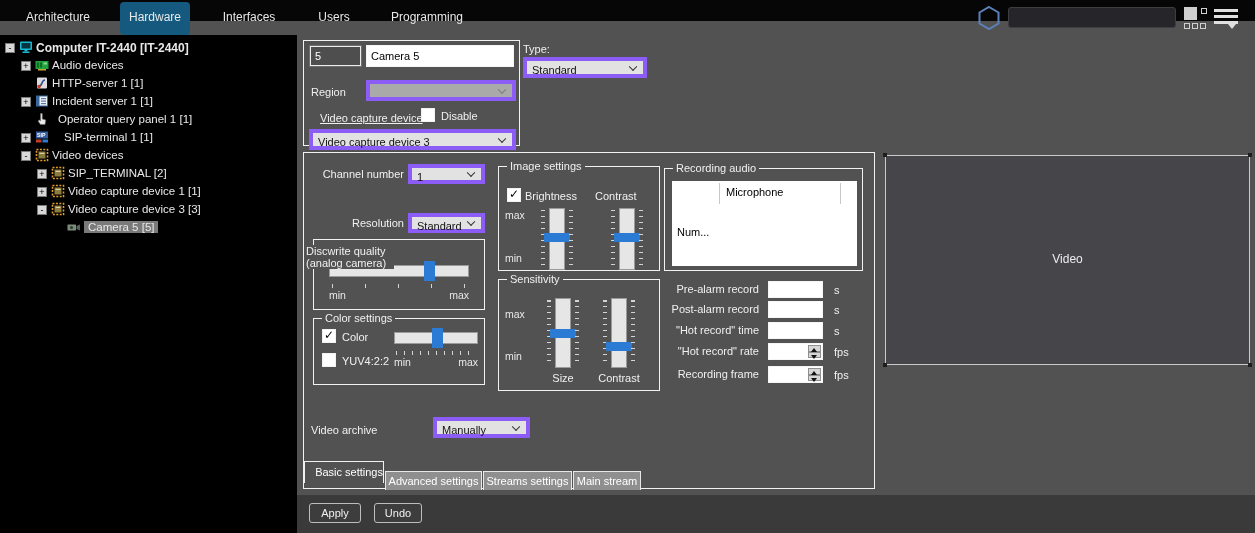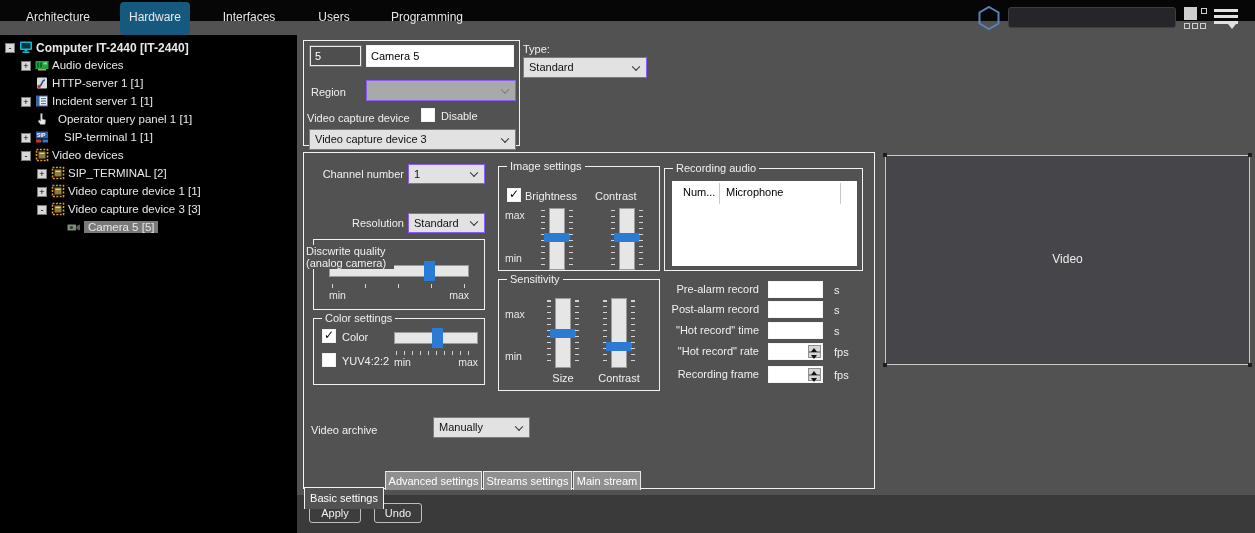--- a/index.html
+++ b/index.html
@@ -39,21 +39,21 @@
   #main { position:absolute; left:297px; top:35px; width:958px; height:498px; background:#525252; }
   #darkstrip { position:absolute; left:0; top:460px; width:958px; height:38px; background:#3a3a3a; }
 
   .gbox { position:absolute; border:1px solid #f2f2f2; }
   .legend { position:absolute; top:-7px; left:8px; background:#525252; padding:0 3px;
             font-size:11px; color:#f0f0f0; white-space:nowrap; }
   .wlabel { position:absolute; color:#f0f0f0; font-size:11px; white-space:nowrap; }
   .wlabel.r { text-align:right; }
   .smalllabel { position:absolute; color:#e8e8e8; font-size:10.5px; white-space:nowrap; }
 
-  .dd { position:absolute; background:#e2e2e2; border:1px solid #8b5cf6; color:#111;
+  .dd { position:absolute; background:#e2e2e2; border:4px solid #8b5cf6; color:#111;
         font-size:11px; line-height:19px; padding:0 5px; cursor:default; }
   .dd .chev { position:absolute; right:7px; top:50%; width:6px; height:6px;
               border-right:1.4px solid #333; border-bottom:1.4px solid #333;
               transform:translateY(-70%) rotate(45deg); }
   .dd.disabled { background:#a9a9a9; }
   .dd.disabled .chev { border-color:#7d7d7d; }
 
   .txt { position:absolute; background:#fff; border:1px solid #f5f5f5; font-size:11px;
          color:#000; padding:0 4px; outline:none; }
   .idfield { background:#4e4e4e; border:1px solid #ececec; outline:1px solid #6e6e6e;
@@ -254,21 +254,21 @@
     </div>
 
   <div id="main">
     <div id="darkstrip"></div>
 
     <div class="gbox" style="left:6px;top:5px;width:217px;height:106px;">
       <input class="txt idfield" style="left: 6px; top: 5px; width: 51px; height: 20px;" value="5">
       <input class="txt" style="left: 62px; top: 4px; width: 148px; height: 22px;" value="Camera 5">
       <div class="wlabel" style="left:7px;top:45px;">Region</div>
       <div class="dd disabled" style="left:62px;top:39px;width:150px;height:21px;"><span></span><span class="chev"></span></div>
-      <div class="wlabel" style="left:3px;top:71px;">Video capture device</div>
+      <div class="wlabel" style="left:16px;top:71px;text-decoration:underline;">Video capture device</div>
       <div class="cb" style="left:117px;top:67px;"></div>
       <div class="wlabel" style="left:137px;top:69px;">Disable</div>
       <div class="dd" style="left:5px;top:88px;width:207px;height:21px;"><span>Video capture device 3</span><span class="chev"></span></div>
     </div>
 
     <div class="wlabel" style="left:226px;top:8px;">Type:</div>
     <div class="dd" style="left:226px;top:22px;width:124px;height:21px;"><span>Standard</span><span class="chev"></span></div>
 
     <div class="gbox" style="left:6px;top:117px;width:572px;height:337px;">
 
@@ -344,21 +344,21 @@
           <div class="vthumb" style="top: 44px;"></div>
           <div class="vticks r"></div>
         </div>
         <div class="wlabel" style="left:38px;top:92px;width:52px;text-align:center;">Size</div>
         <div class="wlabel" style="left:92px;top:92px;width:56px;text-align:center;">Contrast</div>
       </div>
 
       <div class="gbox" style="left:360px;top:15px;width:199px;height:103px;">
         <div class="legend">Recording audio</div>
         <div id="rectable">
-          <div class="hdr" style="left:11px;">Num...</div>
+          <div class="hdr" style="left:5px;margin-top:40px;">Num...</div>
           <div class="hdr" style="left:54px;">Microphone</div>
           <div class="vsep" style="left:47px;"></div>
           <div class="vsep" style="left:168px;"></div>
         </div>
       </div>
 
       <div id="recordrows">
           <div class="wlabel r" style="left: 325px; top: 130px; width: 130px;">Pre-alarm record</div>
           <div class="txt" style="left: 464px; top: 128px; width: 55px; height: 17px;"></div>
           <div class="wlabel" style="left: 530px; top: 131px;">s</div>
@@ -383,21 +383,21 @@
               <div class="dn"></div>
             </div>
           </div>
           <div class="wlabel" style="left: 530px; top: 216px;">fps</div>
         </div>
 
       <div class="wlabel" style="left:7px;top:271px;">Video archive</div>
       <div class="dd" style="left:129px;top:264px;width:97px;height:21px;"><span>Manually</span><span class="chev"></span></div>
 
       <div id="bottomtabs">
-          <div class="btab active" style="left: 0px; width: 80px; top: 334px; height: 22px;">Basic settings</div>
+          <div class="btab active" style="left: 0px; width: 80px; top: 308px; height: 22px; text-align: right;">Basic settings</div>
           <div class="btab inactive" style="left: 81px; width: 97px; top: 318px; height: 19px;">Advanced settings</div>
           <div class="btab inactive" style="left: 179px; width: 89px; top: 318px; height: 19px;">Streams settings</div>
           <div class="btab inactive" style="left: 269px; width: 68px; top: 318px; height: 19px;">Main stream</div>
         </div>
     </div>
 
     <div id="videopanel">
       <div class="vlabel">Video</div>
       <div class="handle" style="left:-3px;top:-3px;"></div>
       <div class="handle" style="right:-3px;top:-3px;"></div>

